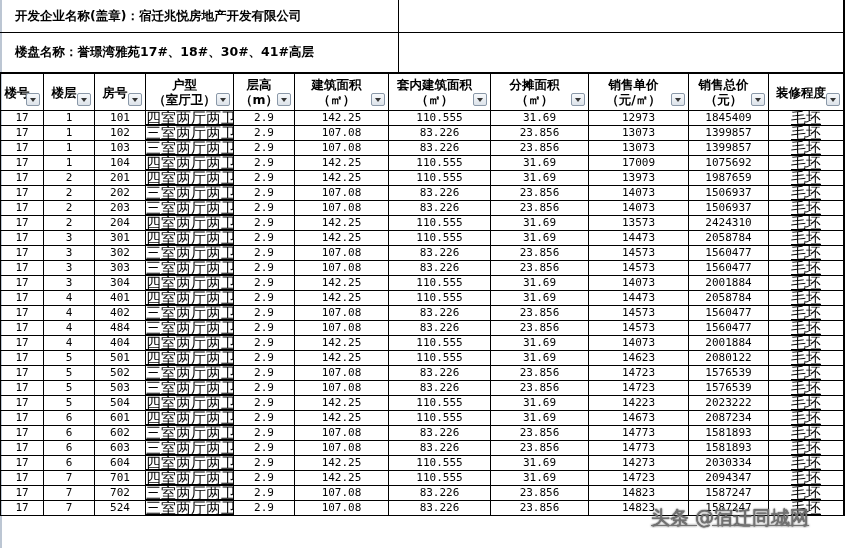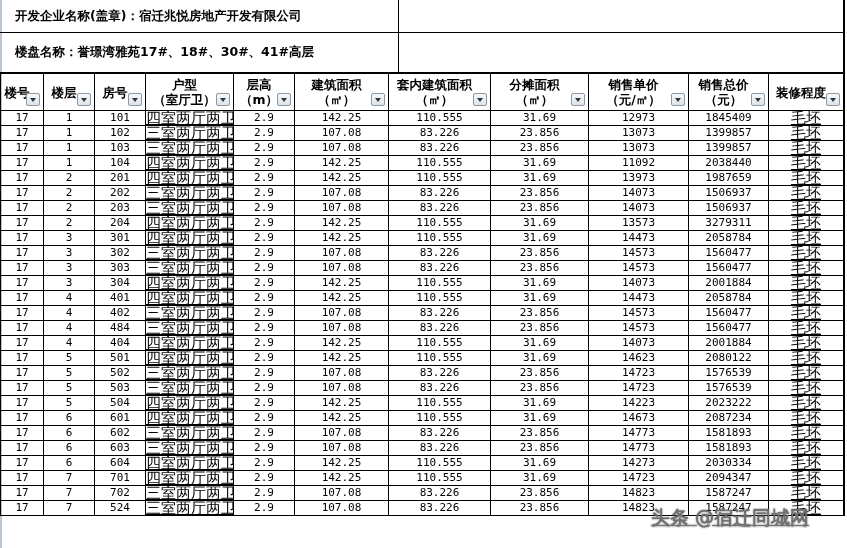--- a/index.html
+++ b/index.html
@@ -107,22 +107,22 @@
         </tr>
         <tr>
           <td>17</td>
           <td>1</td>
           <td>104</td>
           <td class="cn">四室两厅两卫</td>
           <td>2.9</td>
           <td>142.25</td>
           <td>110.555</td>
           <td>31.69</td>
-          <td>11092</td>
-          <td>2038440</td>
+          <td>17009</td>
+          <td>1075692</td>
           <td class="cn">毛坯</td>
         </tr>
         <tr>
           <td>17</td>
           <td>2</td>
           <td>201</td>
           <td class="cn">四室两厅两卫</td>
           <td>2.9</td>
           <td>142.25</td>
           <td>110.555</td>
@@ -160,21 +160,21 @@
         <tr>
           <td>17</td>
           <td>2</td>
           <td>204</td>
           <td class="cn">四室两厅两卫</td>
           <td>2.9</td>
           <td>142.25</td>
           <td>110.555</td>
           <td>31.69</td>
           <td>13573</td>
-          <td>3279311</td>
+          <td>2424310</td>
           <td class="cn">毛坯</td>
         </tr>
         <tr>
           <td>17</td>
           <td>3</td>
           <td>301</td>
           <td class="cn">四室两厅两卫</td>
           <td>2.9</td>
           <td>142.25</td>
           <td>110.555</td>

